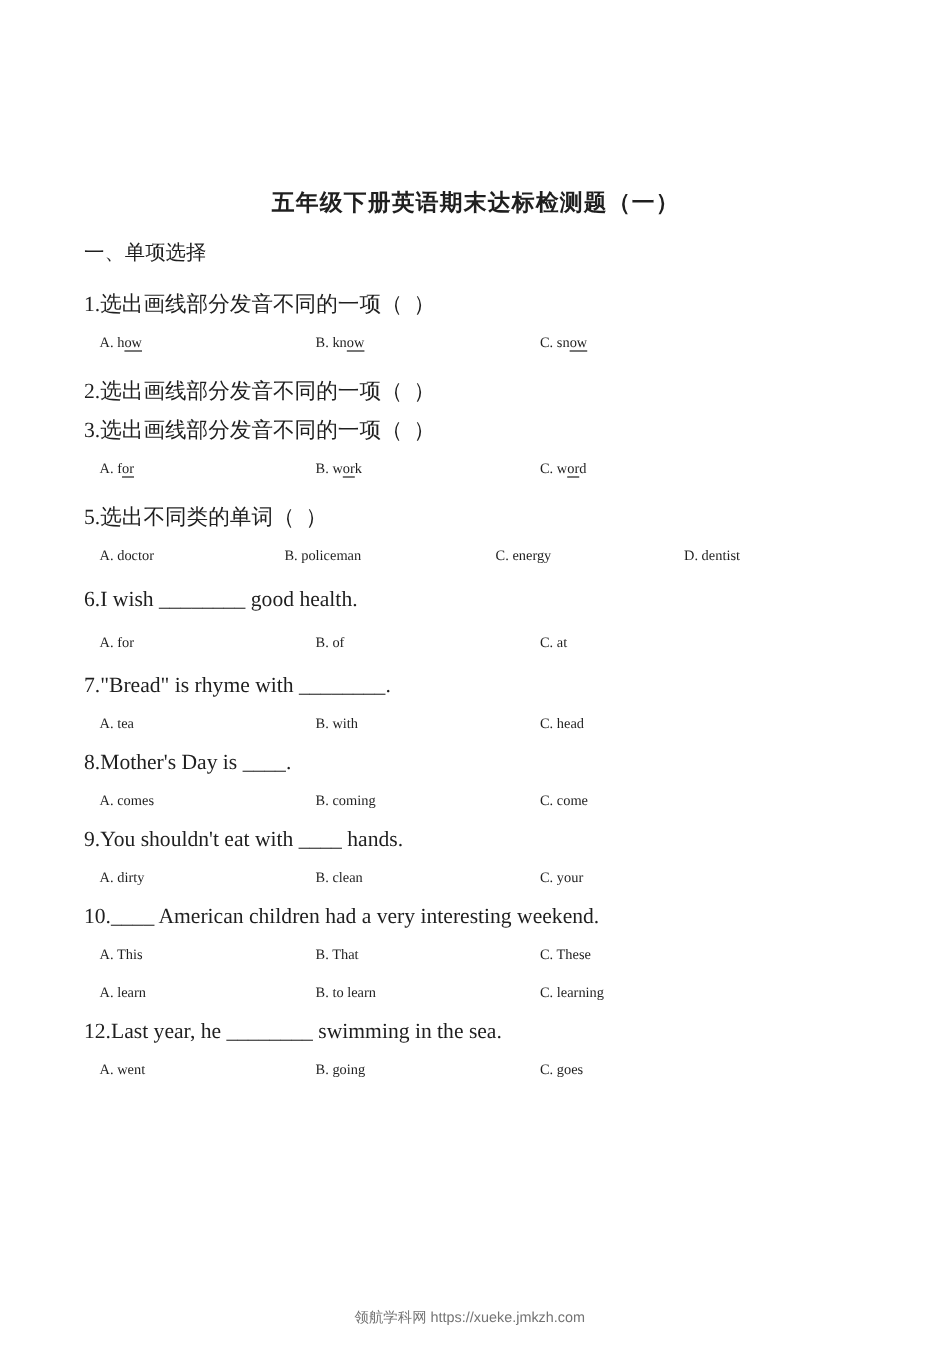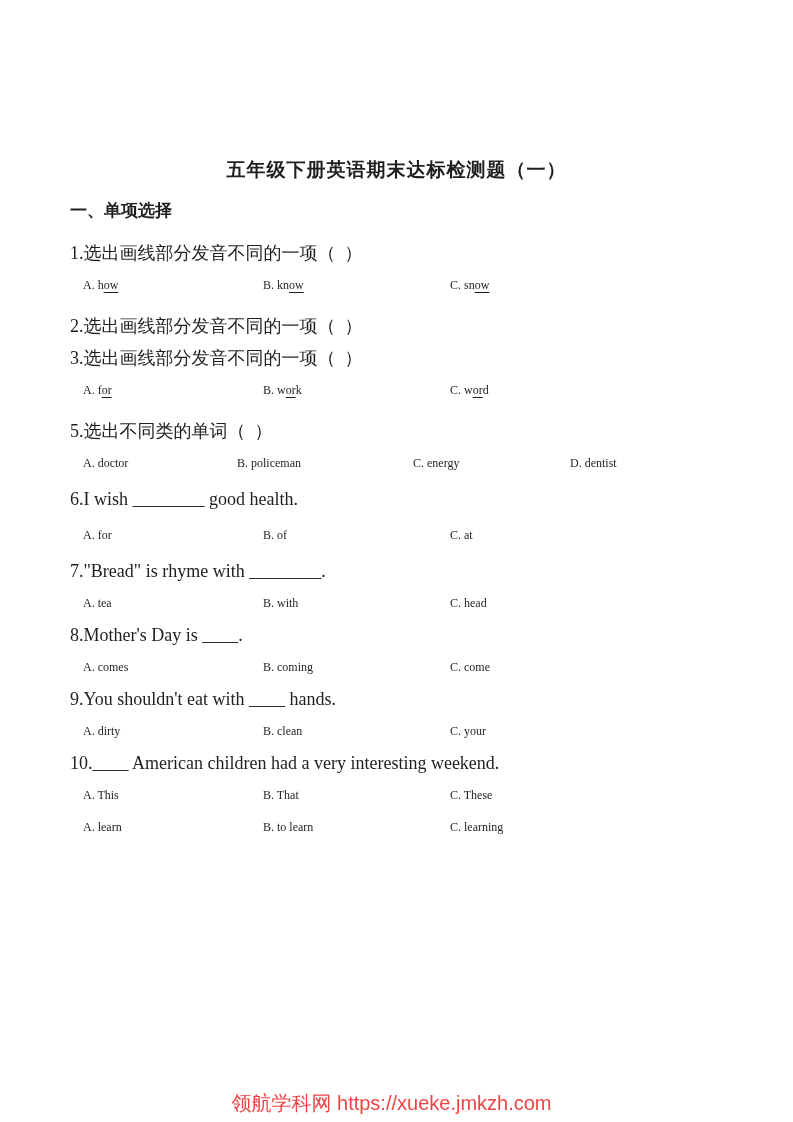--- a/index.html
+++ b/index.html
@@ -30,21 +30,21 @@
     font-weight: bold;
     line-height: 24px;
     text-align: center;
     letter-spacing: 1px;
     white-space: pre-wrap;
   }
   .section {
     margin: 0 0 25px 0;
     font-family: "Liberation Sans", "DejaVu Sans", sans-serif;
     font-size: 17px;
-    font-weight: bold;
+    font-weight: normal;
     line-height: 18px;
     white-space: pre-wrap;
   }
   .question { margin: 0; }
   .stem {
     font-size: 18px;
     line-height: 16px;
     margin: 0 0 16px 0;
     white-space: pre-wrap;
   }
@@ -69,22 +69,22 @@
   .question:nth-child(4) .opts,
   .question:nth-child(5) .opts { margin-bottom: 20px; }
   .question:nth-child(5) .stem { margin-bottom: 20px; }
   .footer {
     position: absolute;
     left: 0;
     top: 1066px;
     width: 100%;
     text-align: center;
     font-family: "Liberation Sans", "DejaVu Sans", sans-serif;
-    font-size: 20px;
-    color: #ef4444;
+    font-size: 12px;
+    color: #737373;
     white-space: pre-wrap;
   }
 </style>
 </head>
 <body>
 
 <div class="page">
   <div class="content">
     <h1 class="title">五年级下册英语期末达标检测题（一）</h1>
     <h2 class="section">一、单项选择</h2>
@@ -157,16 +157,24 @@
             <span class="opt"><span>C. These</span></span>
           </div>
         </div>
         <div class="question">
           <div class="opts opts3">
             <span class="opt"><span>A. learn</span></span>
             <span class="opt"><span>B. to learn</span></span>
             <span class="opt"><span>C. learning</span></span>
           </div>
         </div>
+        <div class="question">
+          <div class="stem">12.Last year, he ________ swimming in the sea.</div>
+          <div class="opts opts3">
+            <span class="opt"><span>A. went</span></span>
+            <span class="opt"><span>B. going</span></span>
+            <span class="opt"><span>C. goes</span></span>
+          </div>
+        </div>
       </div>
   </div>
   <div class="footer">领航学科网 https://xueke.jmkzh.com</div>
 </div>
 
 </body></html>

